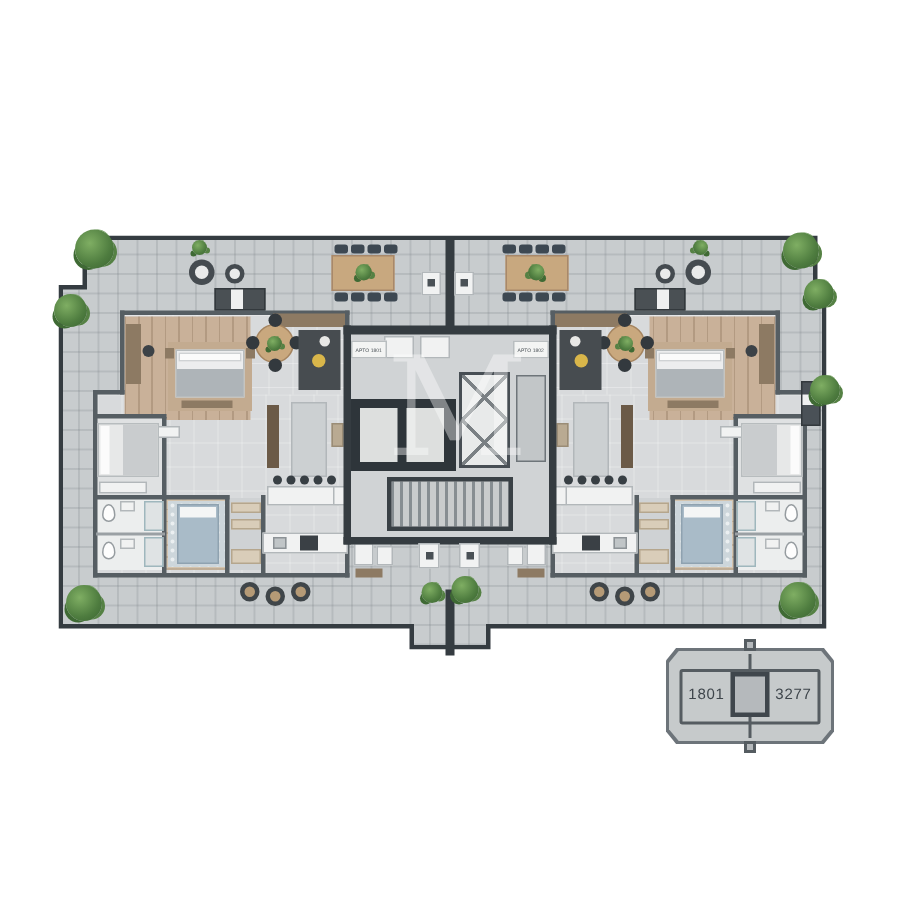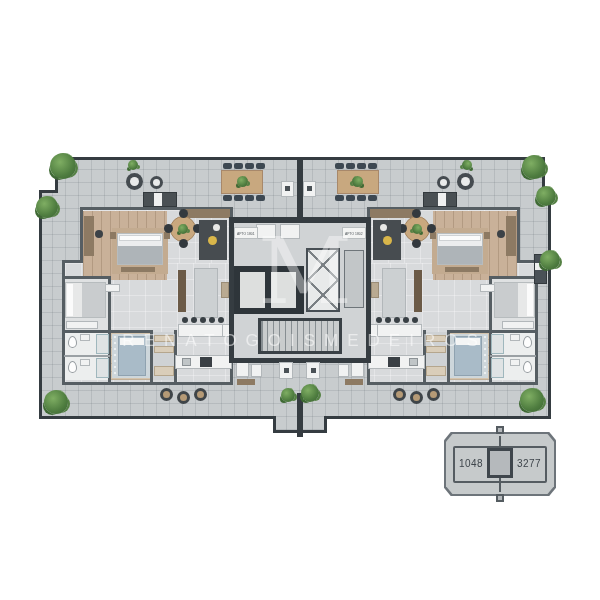--- a/index.html
+++ b/index.html
@@ -303,27 +303,26 @@
   <div class="a plant" style="left:44px;top:390px;width:24px;height:24px;z-index:7;"></div>
   <div class="a plant" style="left:522px;top:155px;width:24px;height:24px;z-index:7;"></div>
   <div class="a plant" style="left:536px;top:186px;width:20px;height:20px;z-index:7;"></div>
   <div class="a plant" style="left:540px;top:250px;width:20px;height:20px;z-index:7;"></div>
   <div class="a plant" style="left:520px;top:388px;width:24px;height:24px;z-index:7;"></div>
   <div class="a" style="left:534px;top:254px;width:13px;height:30px;background:#4a5157;border:1px solid #33393d;box-sizing:border-box;z-index:6;">
       <div style="width:11px;height:7px;background:#eff0f0;margin-top:8px;"></div>
     </div>
 
   <div class="wm-mono">M</div>
-  <div class="wm-name">RENATOGOISMEDEIROS</div>
 
   <div class="a" style="left:440px;top:424px;width:120px;height:80px;z-index:8;">
     <div class="a kp-shape" style="left:4px;top:8px;width:112px;height:64px;background:#6d747a;"></div>
     <div class="a kp-shape" style="left:6px;top:10px;width:108px;height:60px;background:#c6cacb;"></div>
     <div class="a" style="left:13px;top:22px;width:94px;height:37px;border:2px solid #555c61;border-radius:2px;box-sizing:border-box;"></div>
     <div class="a" style="left:59px;top:12px;width:2px;height:56px;background:#555c61;"></div>
     <div class="a" style="left:56px;top:2px;width:8px;height:8px;background:#b5b9bc;border:2px solid #555c61;box-sizing:border-box;"></div>
     <div class="a" style="left:56px;top:70px;width:8px;height:8px;background:#b5b9bc;border:2px solid #555c61;box-sizing:border-box;"></div>
     <div class="a" style="left:47px;top:24px;width:26px;height:30px;background:#b5b9bc;border:3px solid #3f464c;box-sizing:border-box;"></div>
-    <div class="a kp-label" style="left:16px;top:34px;width:30px;">1048</div>
+    <div class="a kp-label" style="left:16px;top:34px;width:30px;">1801</div>
     <div class="a kp-label" style="left:74px;top:34px;width:30px;">3277</div>
   </div>
 
 </div>
 
 </body></html>

